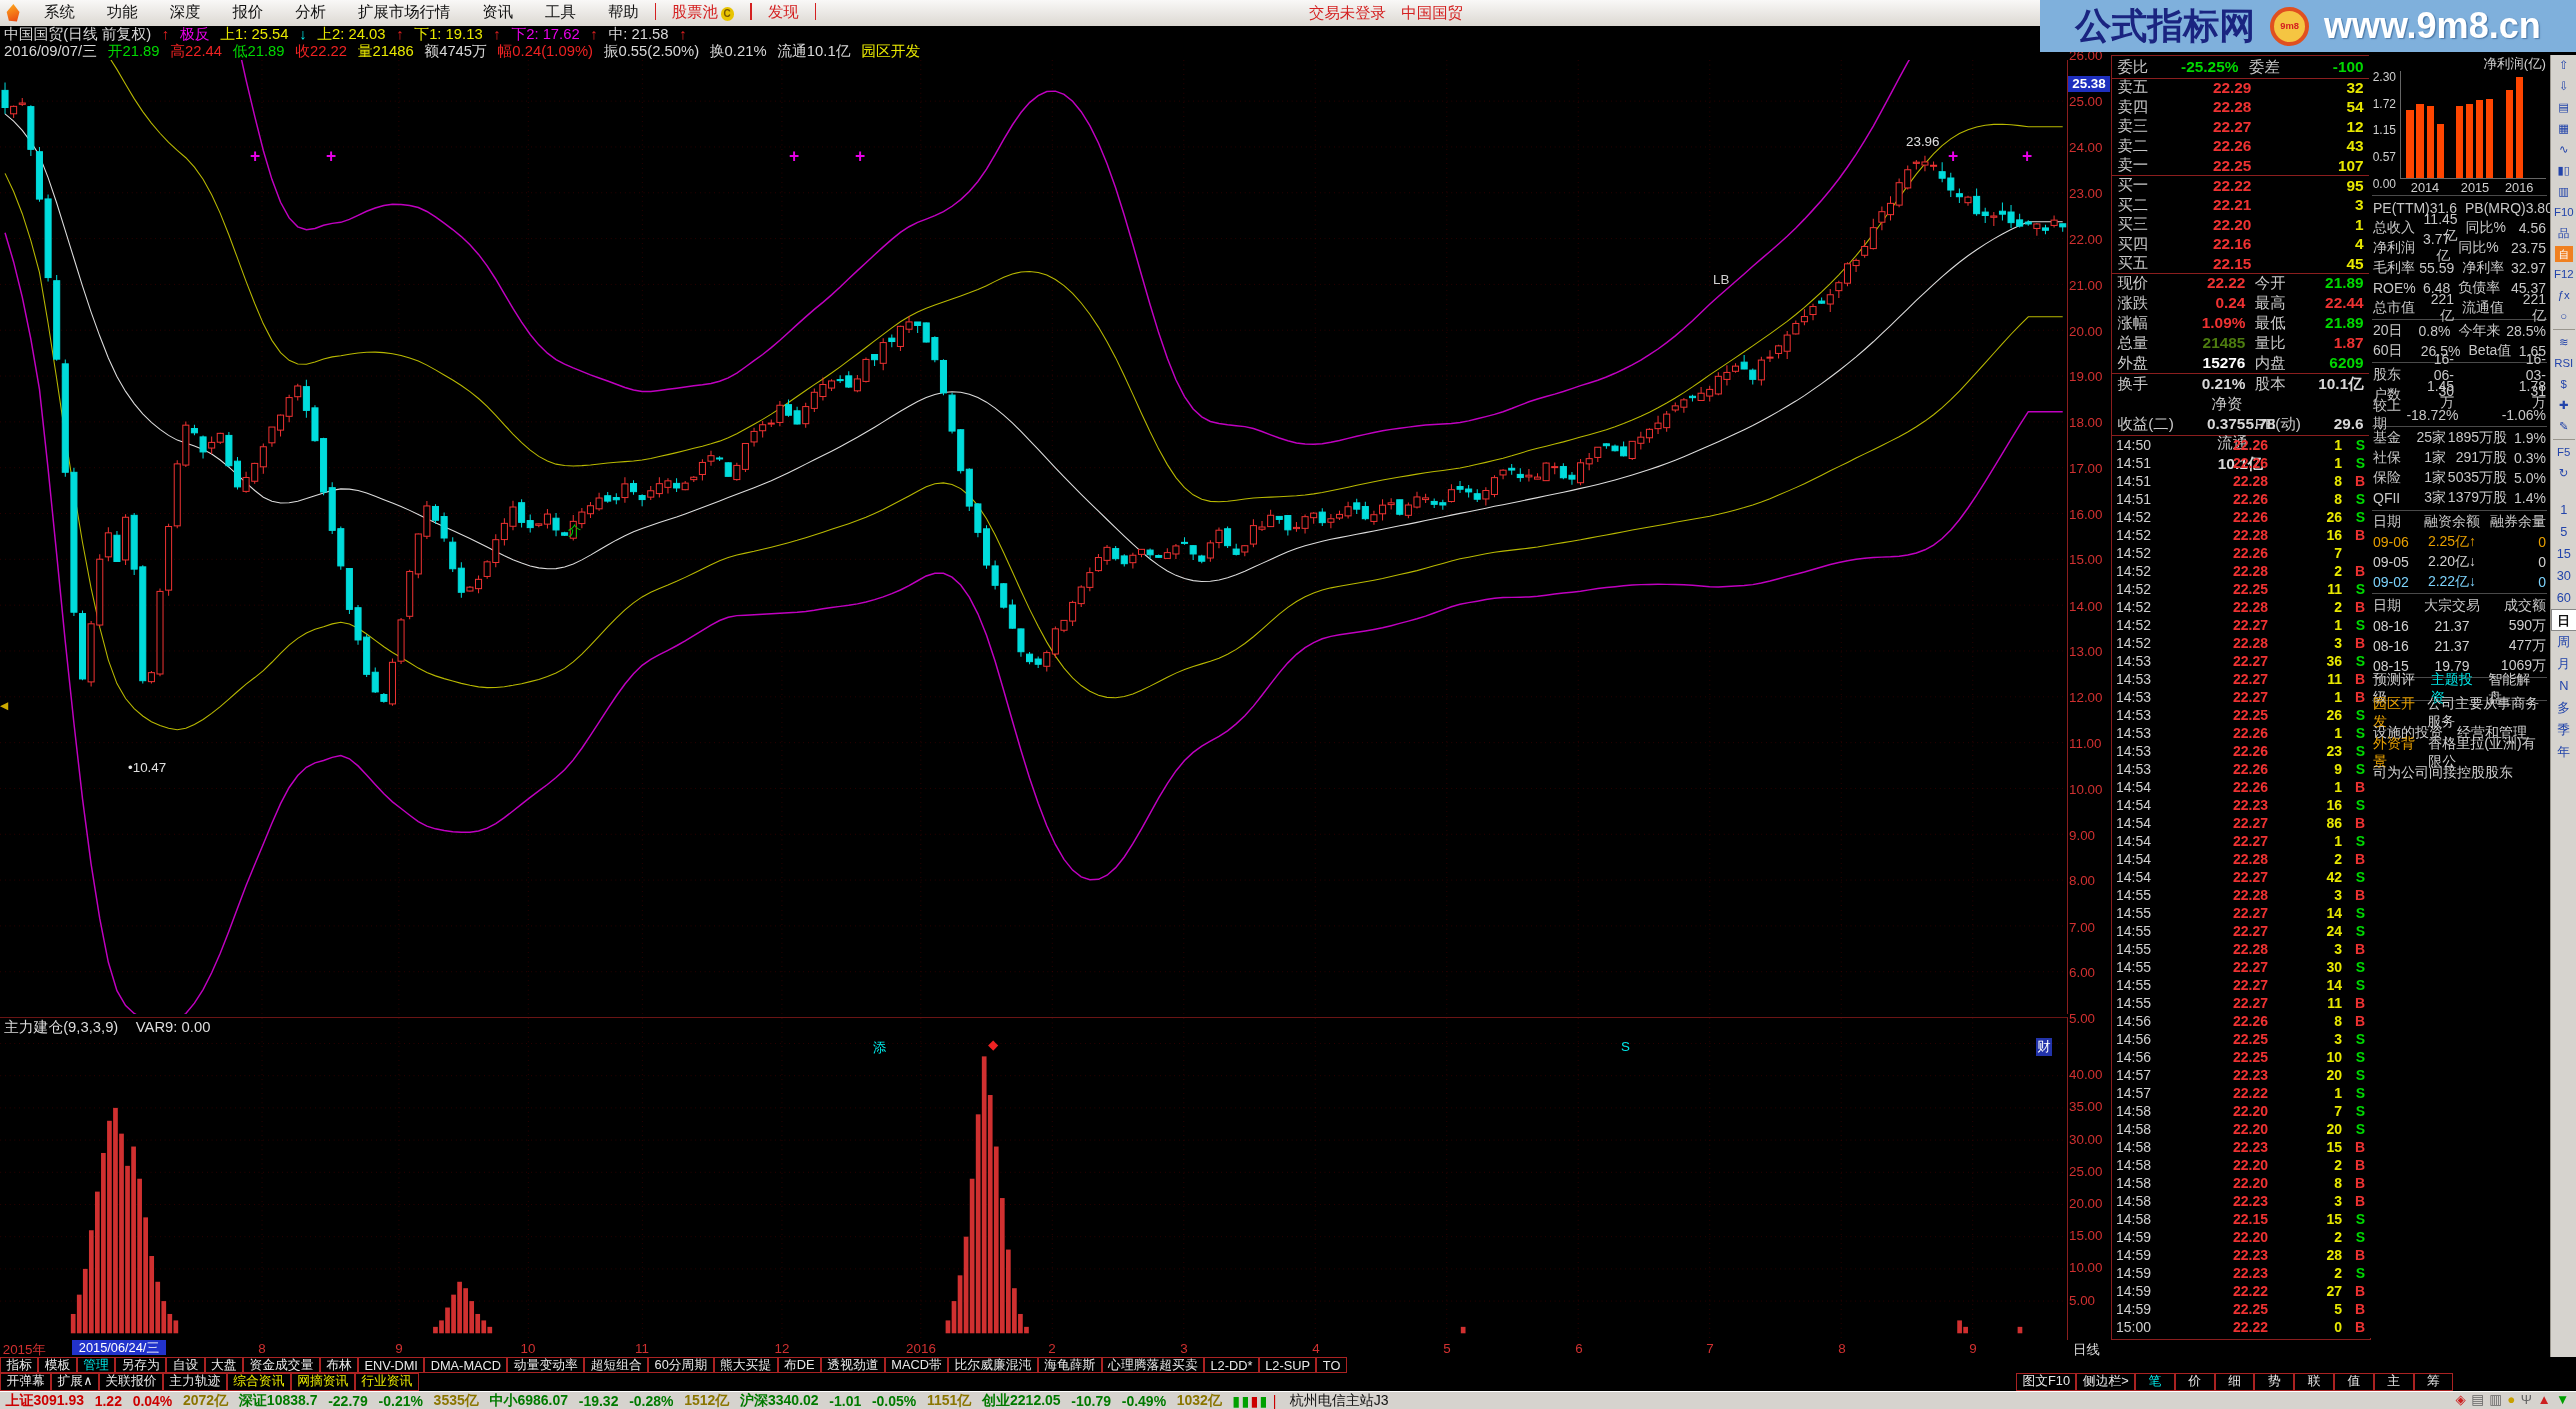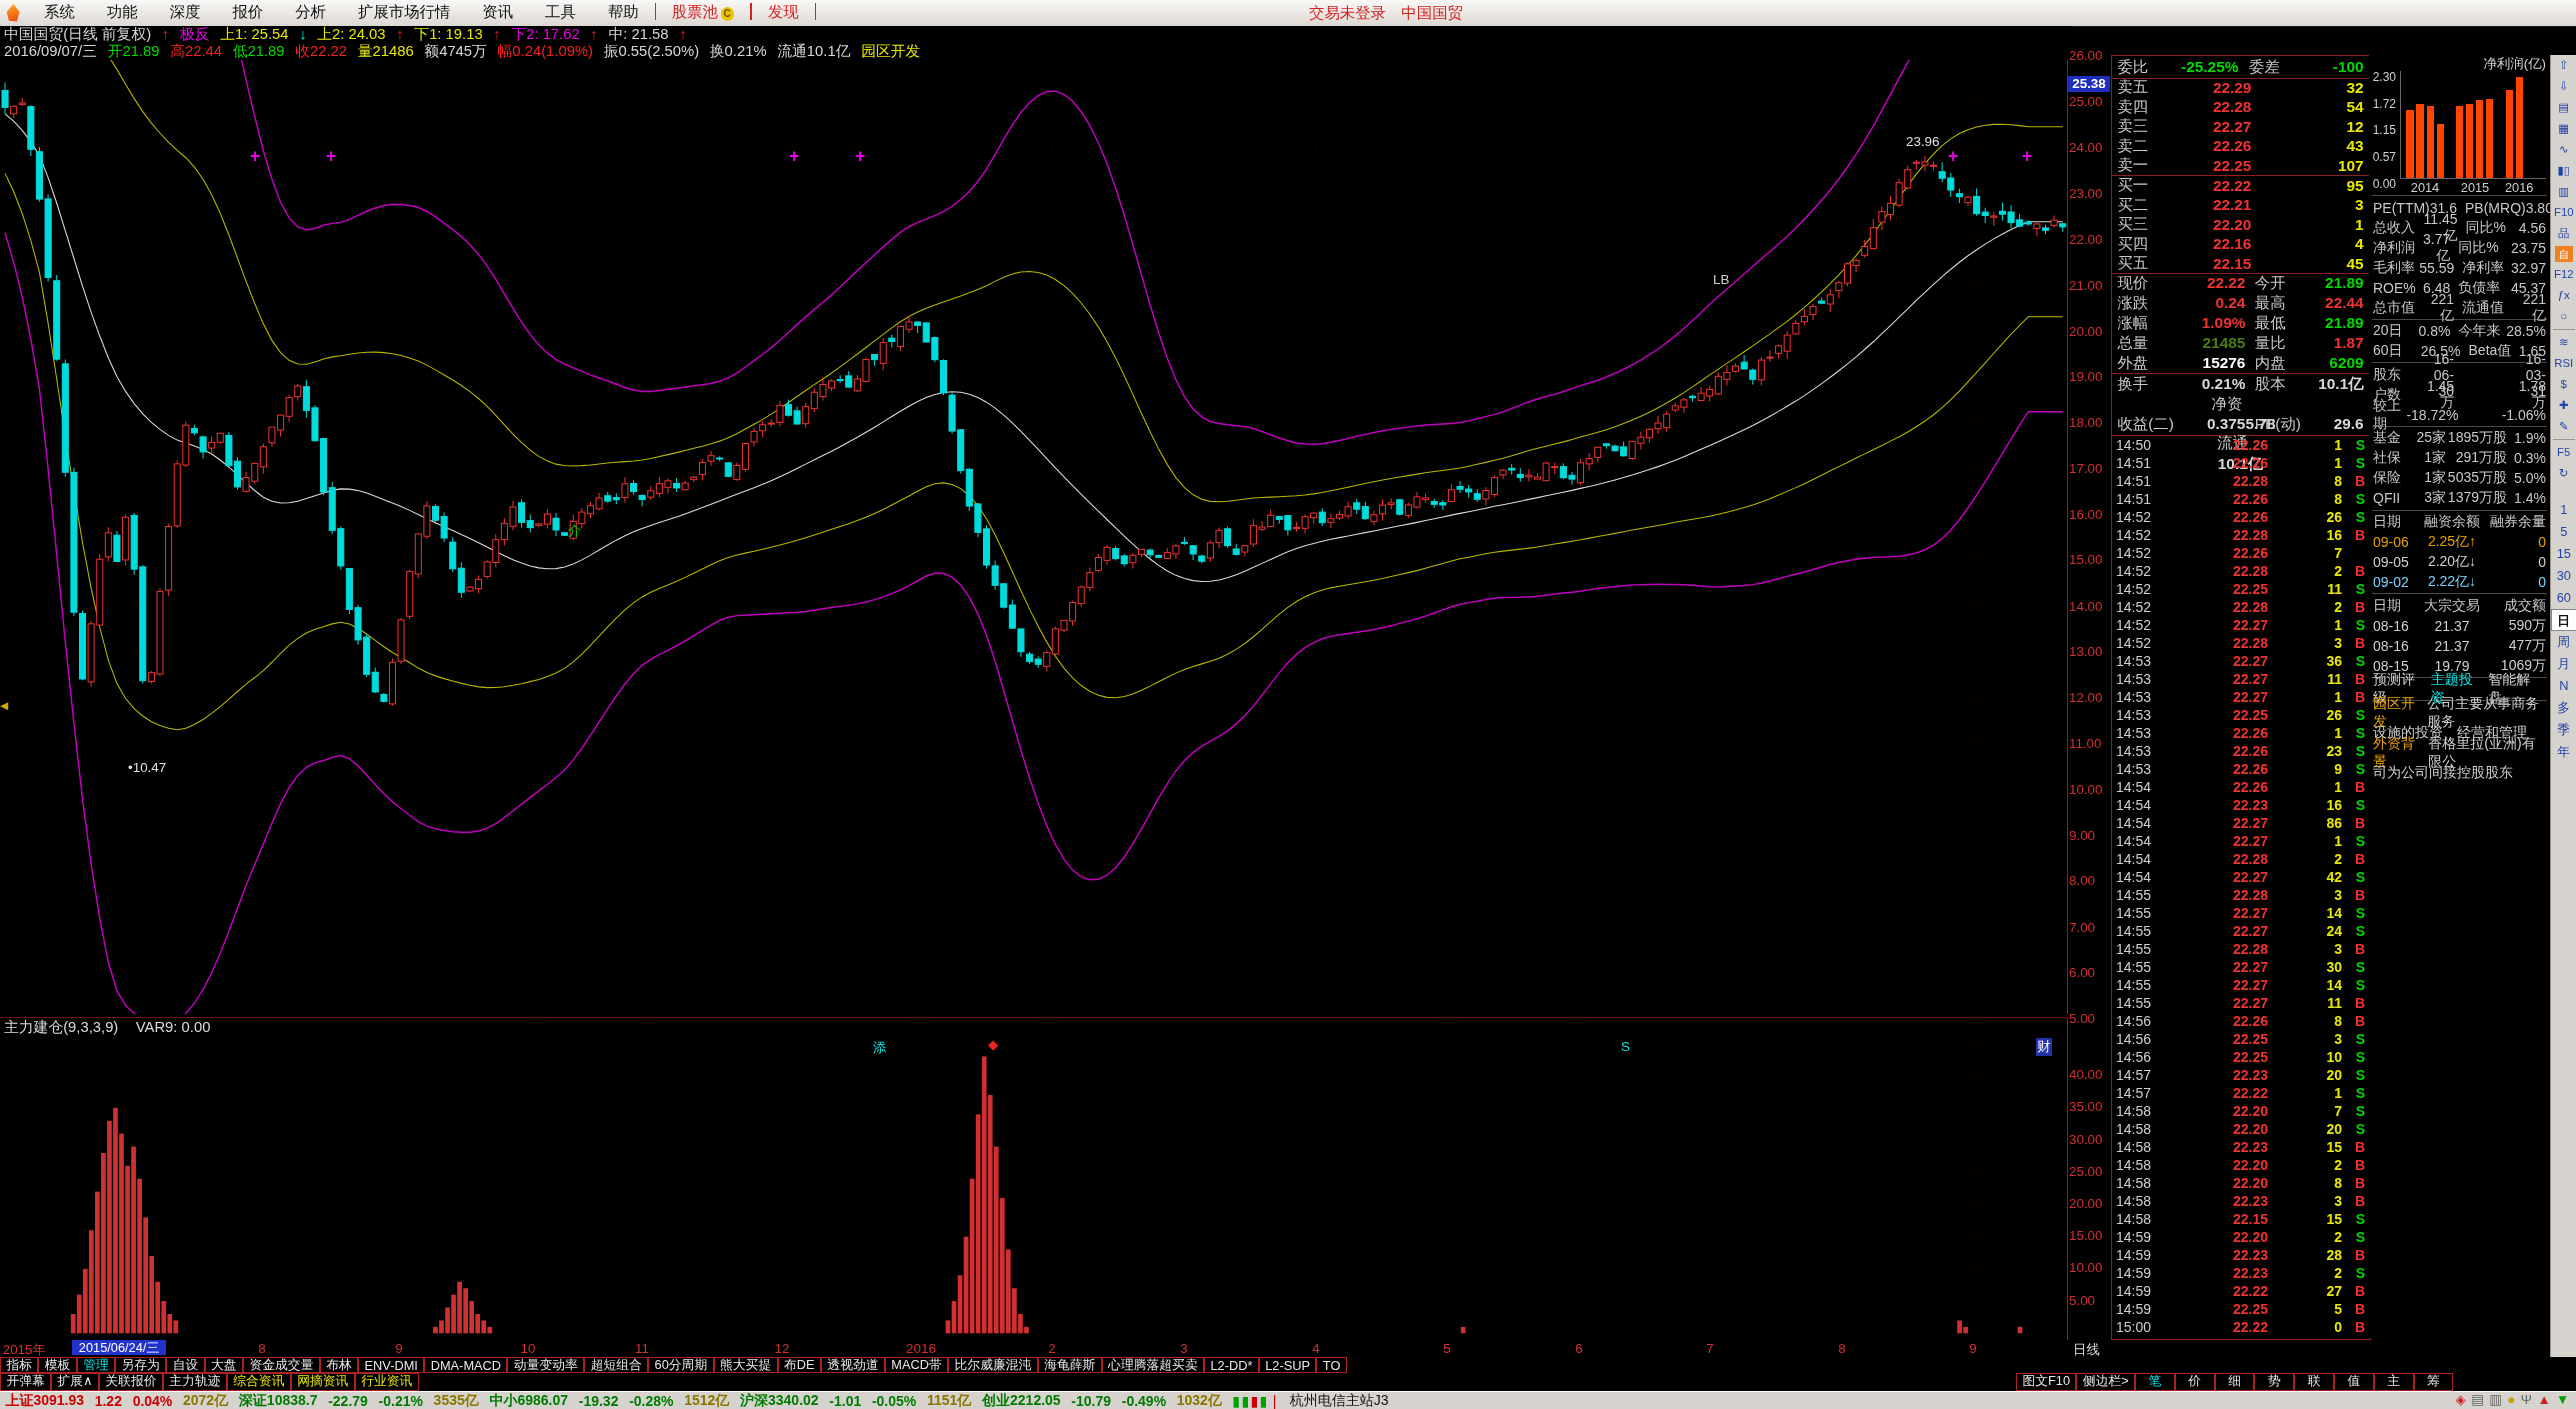--- a/index.html
+++ b/index.html
@@ -1487,20 +1487,25 @@
   <div id="status-icons" class="abs">
       <span style="color:#cc2020">◈</span>
       <span style="color:#666666">▤</span>
       <span style="color:#666666">▥</span>
       <span style="color:#c8a000">●</span>
       <span style="color:#666666">Ψ</span>
       <span style="color:#cc2020">▲</span>
       <span style="color:#00a000">▼</span>
     </div>
 
+  <div id="banner" class="abs">
+    <span id="banner-site">公式指标网</span>
+    <span id="banner-logo">9m8</span>
+    <span id="banner-url">www.9m8.cn</span>
+  </div>
 
 <div class="chart-marker" style="left:250px;top:146px;color:#e800e8;font-size:17.5px;font-weight:bold;">+</div>
     <div class="chart-marker" style="left:326px;top:146px;color:#e800e8;font-size:17.5px;font-weight:bold;">+</div>
     <div class="chart-marker" style="left:789px;top:146px;color:#e800e8;font-size:17.5px;font-weight:bold;">+</div>
     <div class="chart-marker" style="left:855px;top:146px;color:#e800e8;font-size:17.5px;font-weight:bold;">+</div>
     <div class="chart-marker" style="left:1948px;top:146px;color:#e800e8;font-size:17.5px;font-weight:bold;">+</div>
     <div class="chart-marker" style="left:2022px;top:146px;color:#e800e8;font-size:17.5px;font-weight:bold;">+</div>
     <div class="chart-marker" style="left:568px;top:522px;color:#00c800;">介</div>
     <div class="chart-marker" style="left:1713px;top:272px;color:#d0d0d0;">LB</div>
     <div class="chart-marker" style="left:1906px;top:134px;color:#e0e0e0;">23.96</div>

